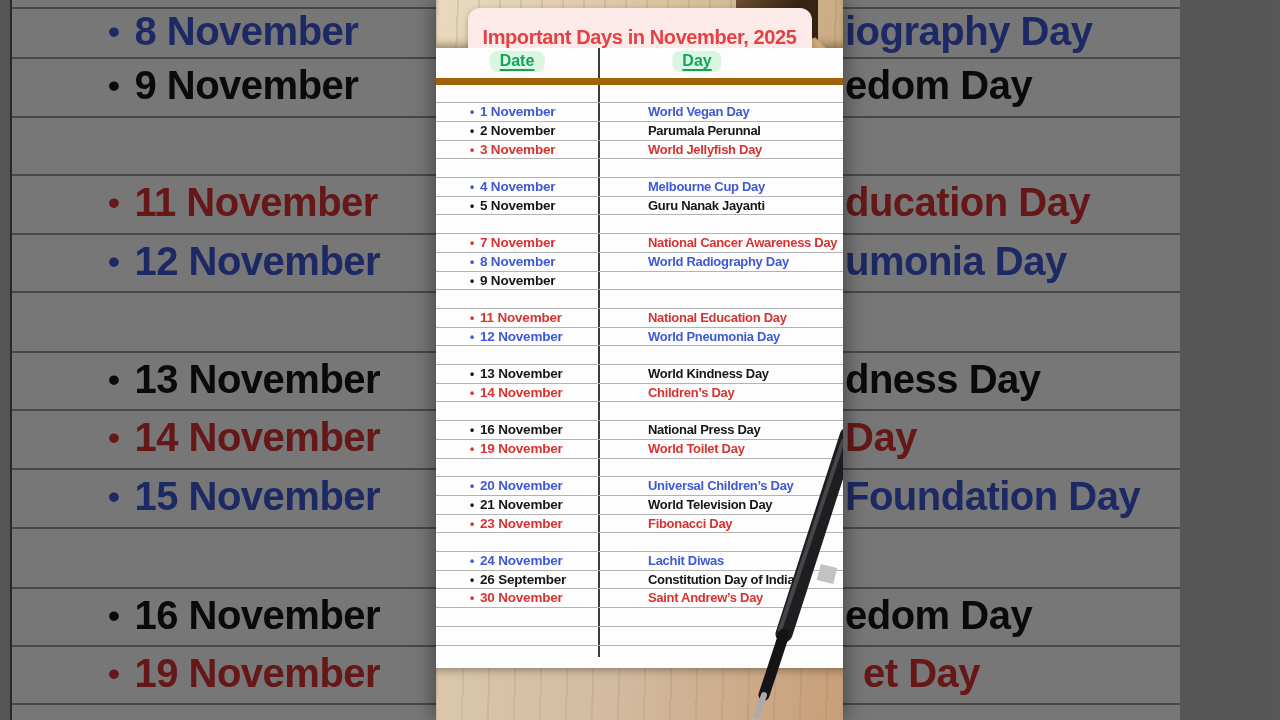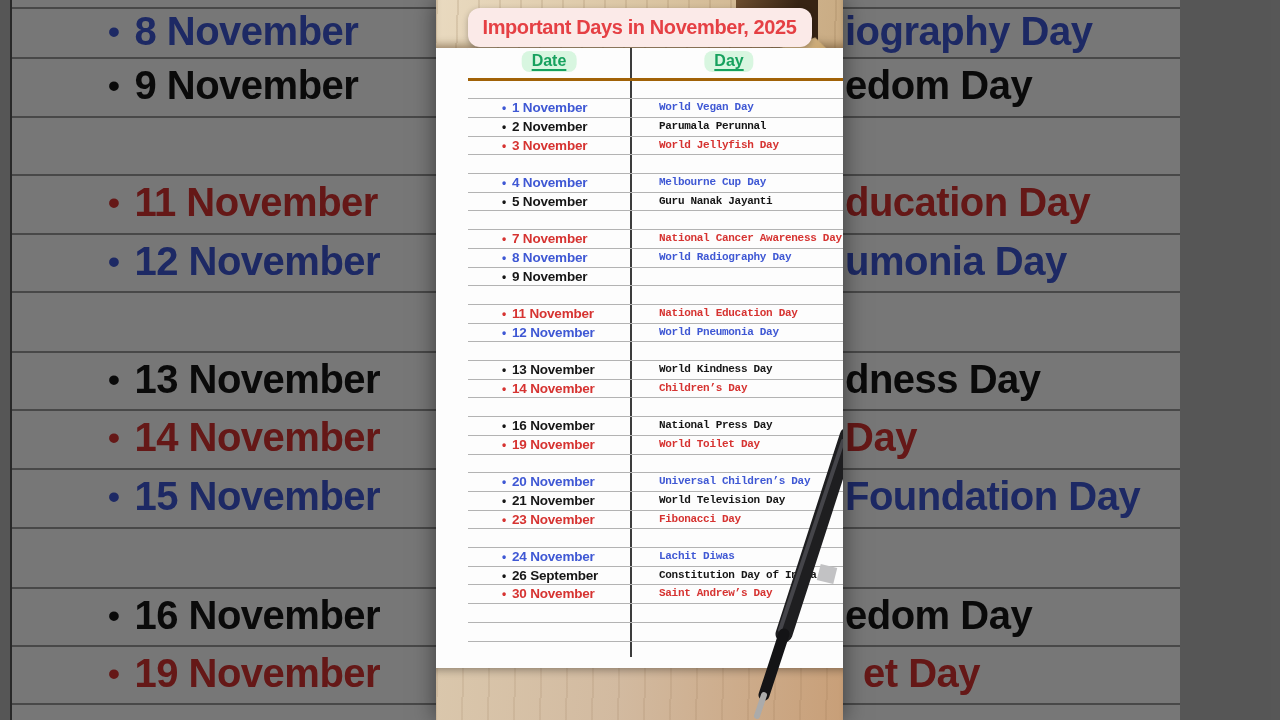--- a/index.html
+++ b/index.html
@@ -37,35 +37,35 @@
     filter:drop-shadow(-4px 5px 6px rgba(60,40,20,0.5));}
   .hex i{position:absolute;display:block;
     clip-path:polygon(50% 0,94% 25%,94% 75%,50% 100%,6% 75%,6% 25%);}
   .hex-outer{inset:0;background:linear-gradient(130deg,#dcba84,#a37e49);}
   .hex-groove{inset:11px;background:#8a6a3c;}
   .hex-face{inset:14px;background:linear-gradient(135deg,#cfa96e,#b58c52 55%,#83613a);}
   .hex-shade{inset:0;background:linear-gradient(135deg,rgba(255,255,255,0.30),rgba(255,255,255,0) 35%,rgba(55,36,15,0.40) 90%);}
   .title-pill{position:absolute;top:8px;left:50%;transform:translateX(-50%);
     background:var(--title-bg);color:var(--title-text);
     font-size:20px;letter-spacing:-0.4px;white-space:nowrap;
-    padding:8px 15px;border-radius:12px;box-shadow:0 2px 6px rgba(0,0,0,0.28);}
-  .page{position:absolute;left:0;top:48px;width:100%;height:620px;background:#fdfdfd;margin-left:32px;}
+    padding:18px 15px;border-radius:12px;box-shadow:0 2px 6px rgba(0,0,0,0.28);}
+  .page{position:absolute;left:0;top:48px;width:100%;height:620px;background:#fdfdfd;}
   .hdr-pill{position:absolute;top:3px;transform:translateX(-50%);
     background:var(--header-bg);color:var(--header-text);
     font-size:16px;padding:1px 10px 2px;border-radius:8px;
     text-decoration:underline;text-decoration-thickness:2px;text-underline-offset:3px;}
   .hdr-date{left:81px;}
   .hdr-day{left:261px;}
   .divider{position:absolute;left:162px;top:0;width:2px;height:609px;background:#3c3c3c;}
-  .rows{position:absolute;left:0;right:0;top:29.5px;border-top:3px solid #a16207;}
+  .rows{position:absolute;left:0;right:0;top:29.5px;border-top:7px solid #a16207;}
   .t-row{height:18.71px;border-bottom:1px solid #b3b3b3;box-sizing:border-box;
     display:flex;font-size:13.5px;letter-spacing:-0.2px;line-height:17.5px;}
   .cell{white-space:nowrap;overflow:hidden;}
   .cell.date{width:164px;padding-left:34px;box-sizing:border-box;}
-  .cell.day{flex:1;padding-left:27px;font-size:11px;letter-spacing:-0.3px;font-family:Liberation Mono, monospace;}
+  .cell.day{flex:1;padding-left:48px;font-size:13px;letter-spacing:-0.3px;}
   .t-bullet{font-size:12px;margin-right:6px;}
   .wood-bottom{position:absolute;left:0;top:668px;width:100%;height:52px;
     background:
       repeating-linear-gradient(91deg,rgba(120,85,50,0.10) 0 2px,rgba(0,0,0,0) 2px 26px),
       linear-gradient(95deg,#dac7ac 0%,#d2baa0 45%,#c89f78 100%);
     box-shadow:inset 0 8px 8px -6px rgba(0,0,0,0.35);}
   .pen{position:absolute;inset:0;pointer-events:none;}
 </style>
 </head>
 <body>

